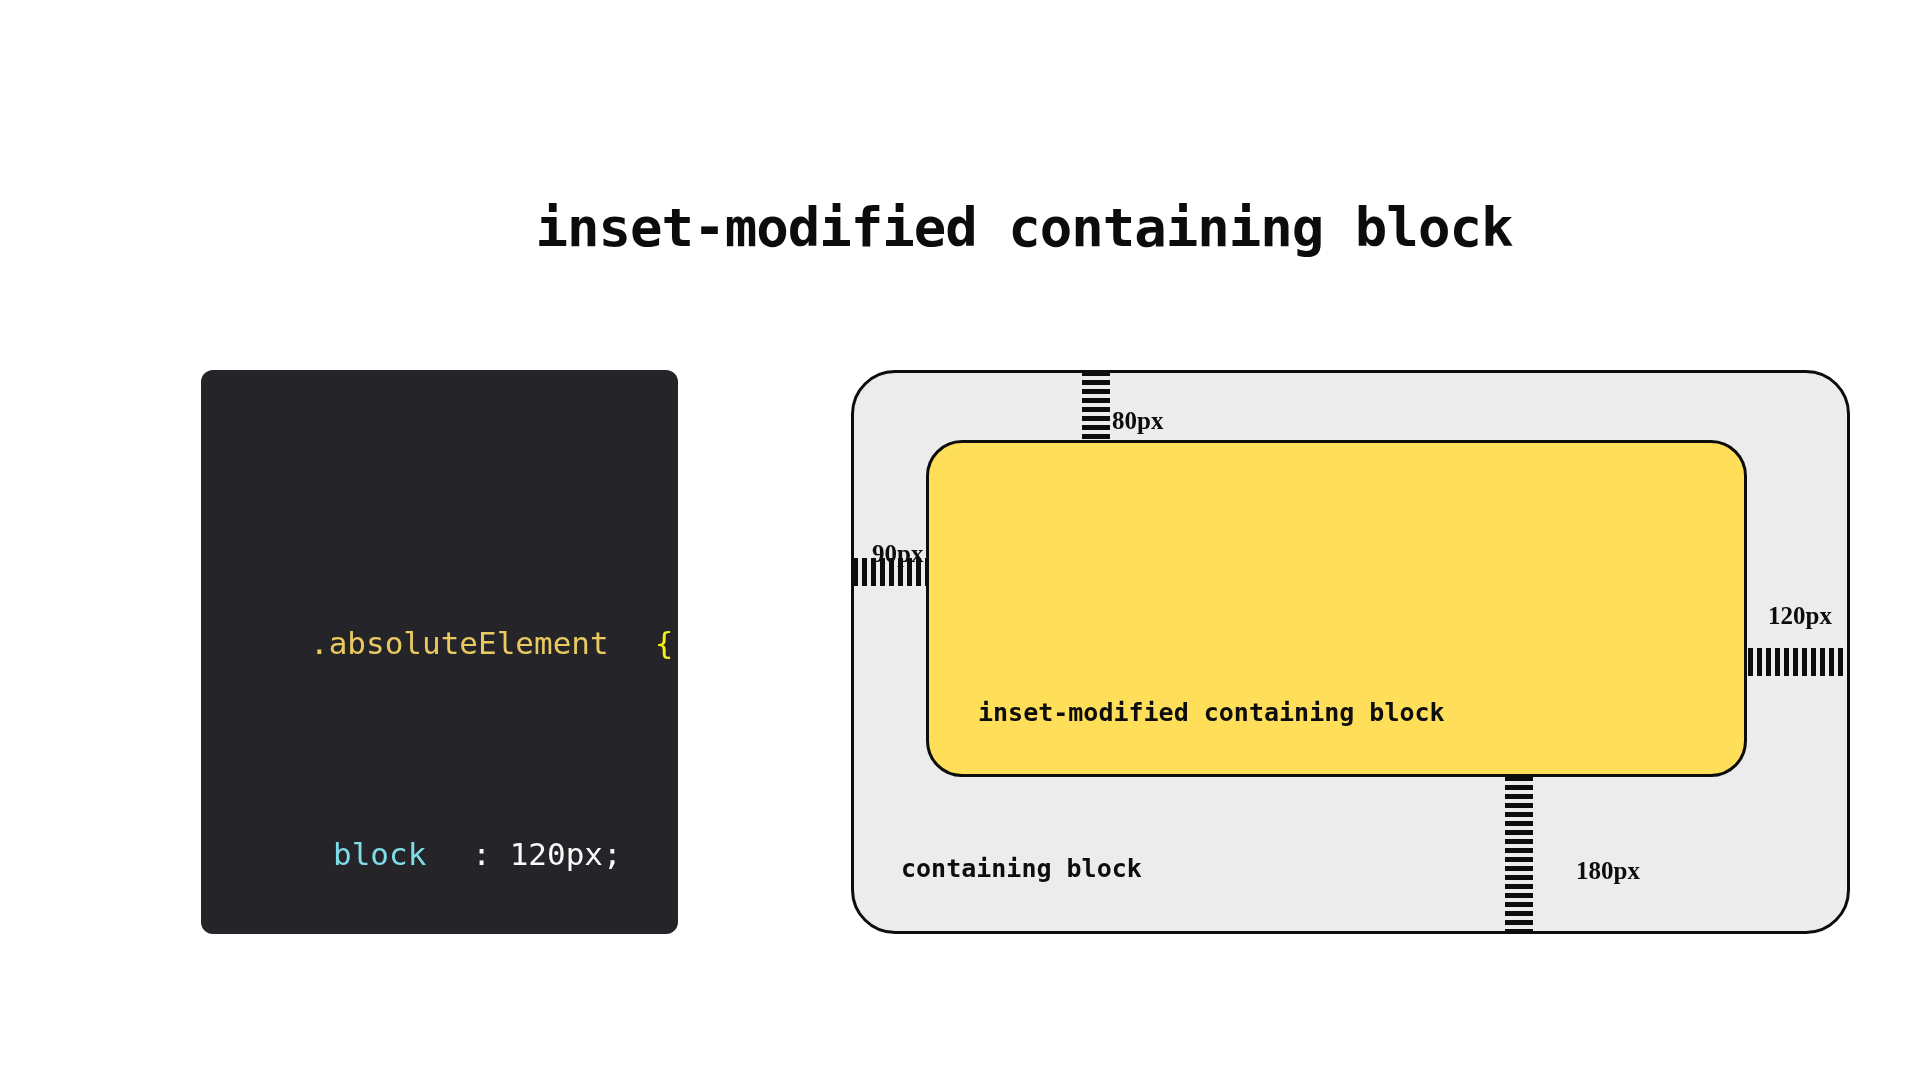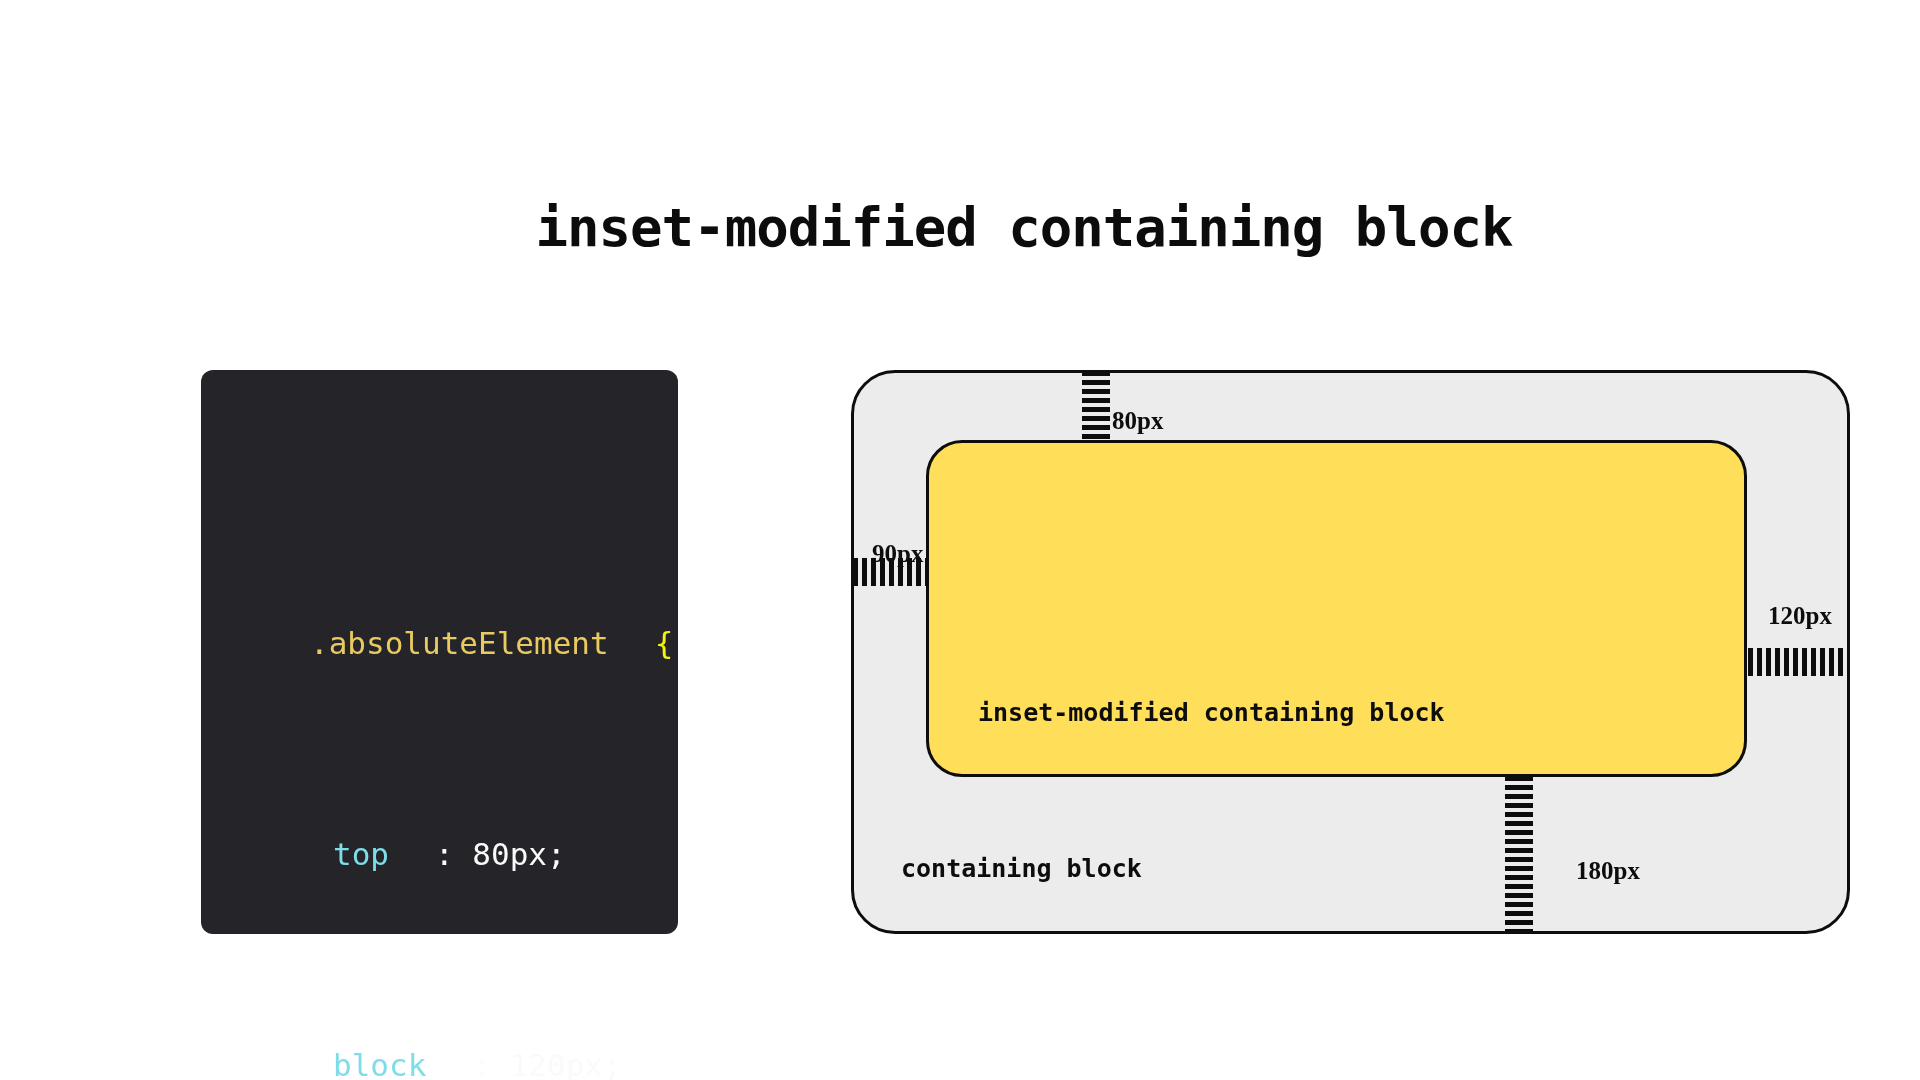--- a/index.html
+++ b/index.html
@@ -110,21 +110,20 @@
 </head>
 <body>
 
 <div class="page">
 
   <h1 class="title">inset-modified containing block</h1>
 
   <div class="code-card">
     <div class="code">
       <div class="code-line"><span class="tok-selector">.absoluteElement</span><span class="tok-brace">{</span></div>
-      <div class="code-line rule"><span class="tok-prop">top</span><span class="tok-plain">: 80px;</span></div>
       <div class="code-line rule"><span class="tok-prop">block</span><span class="tok-plain">: 120px;</span></div>
       
       
       
     </div>
   </div>
 
   <div class="outer-box">
     <span class="box-label outer-label">containing block</span>
   </div>

